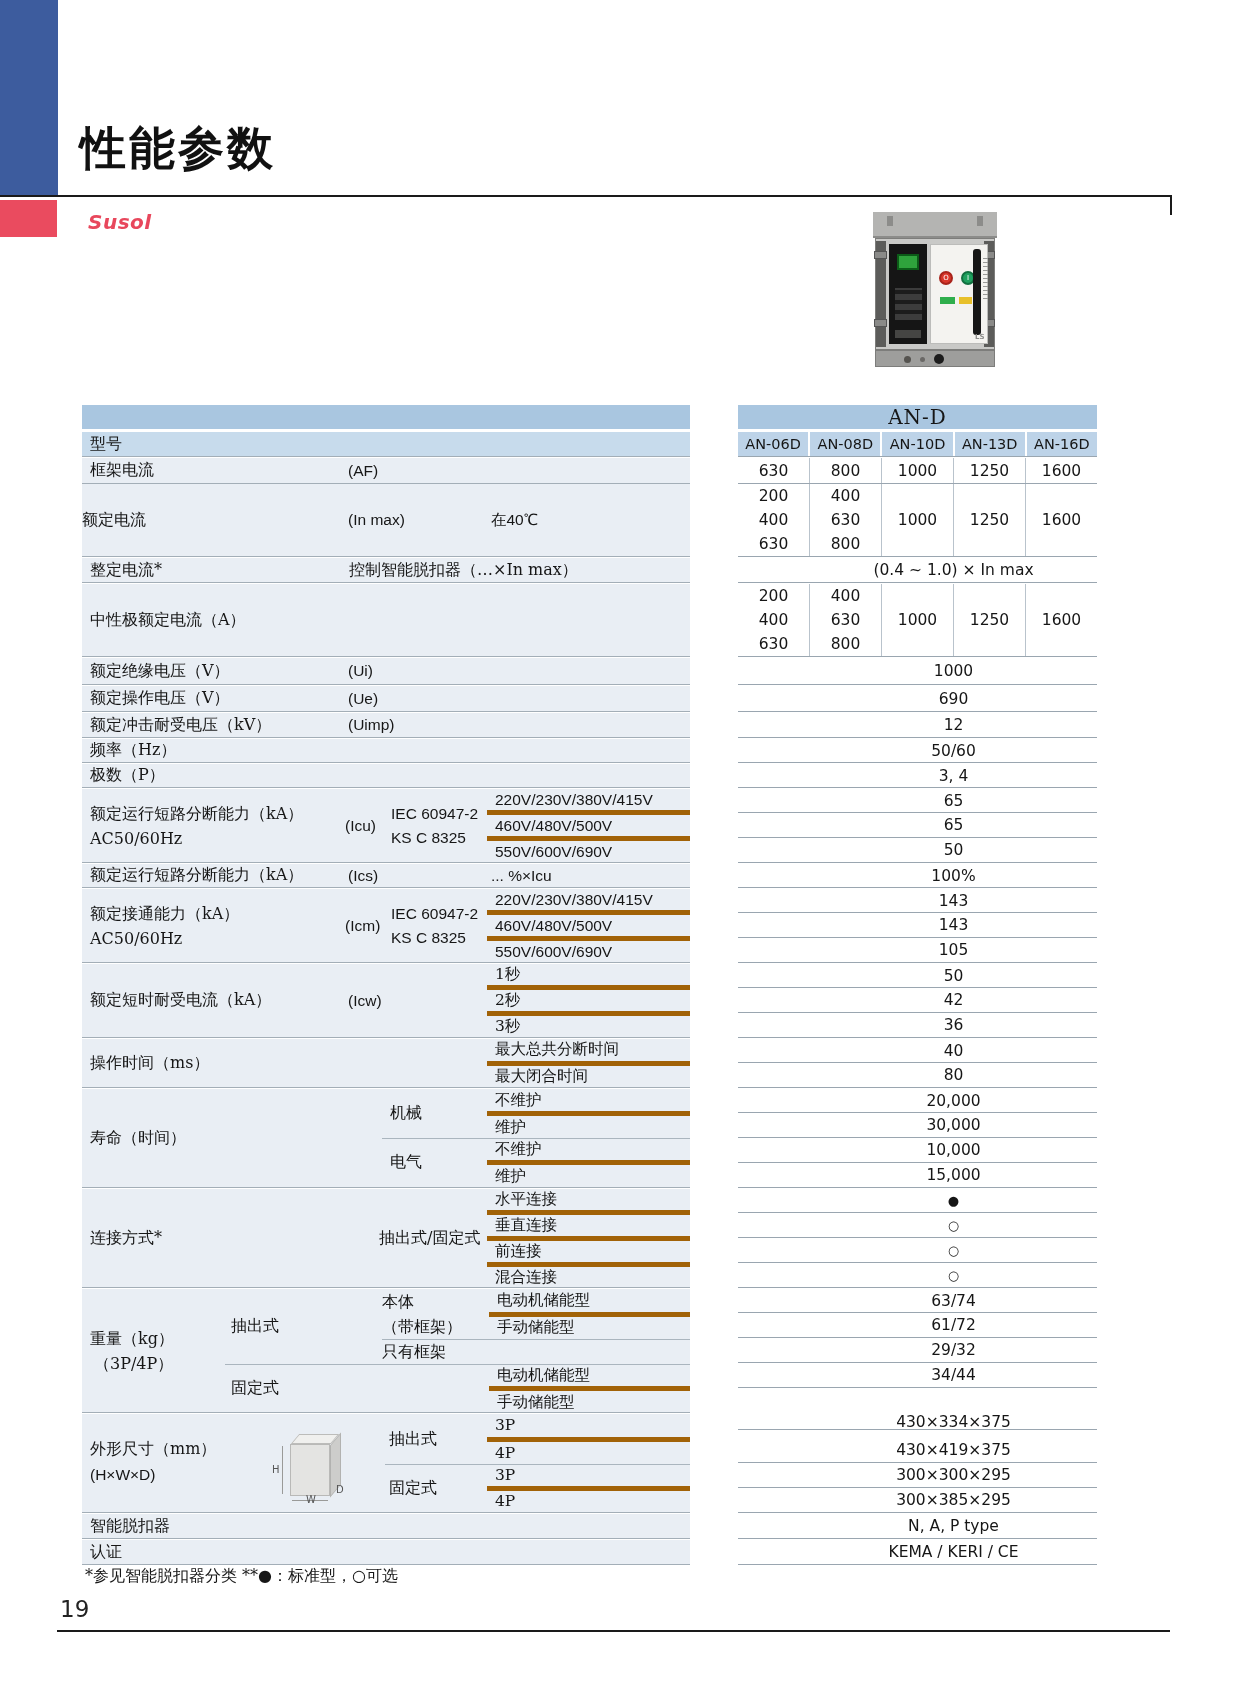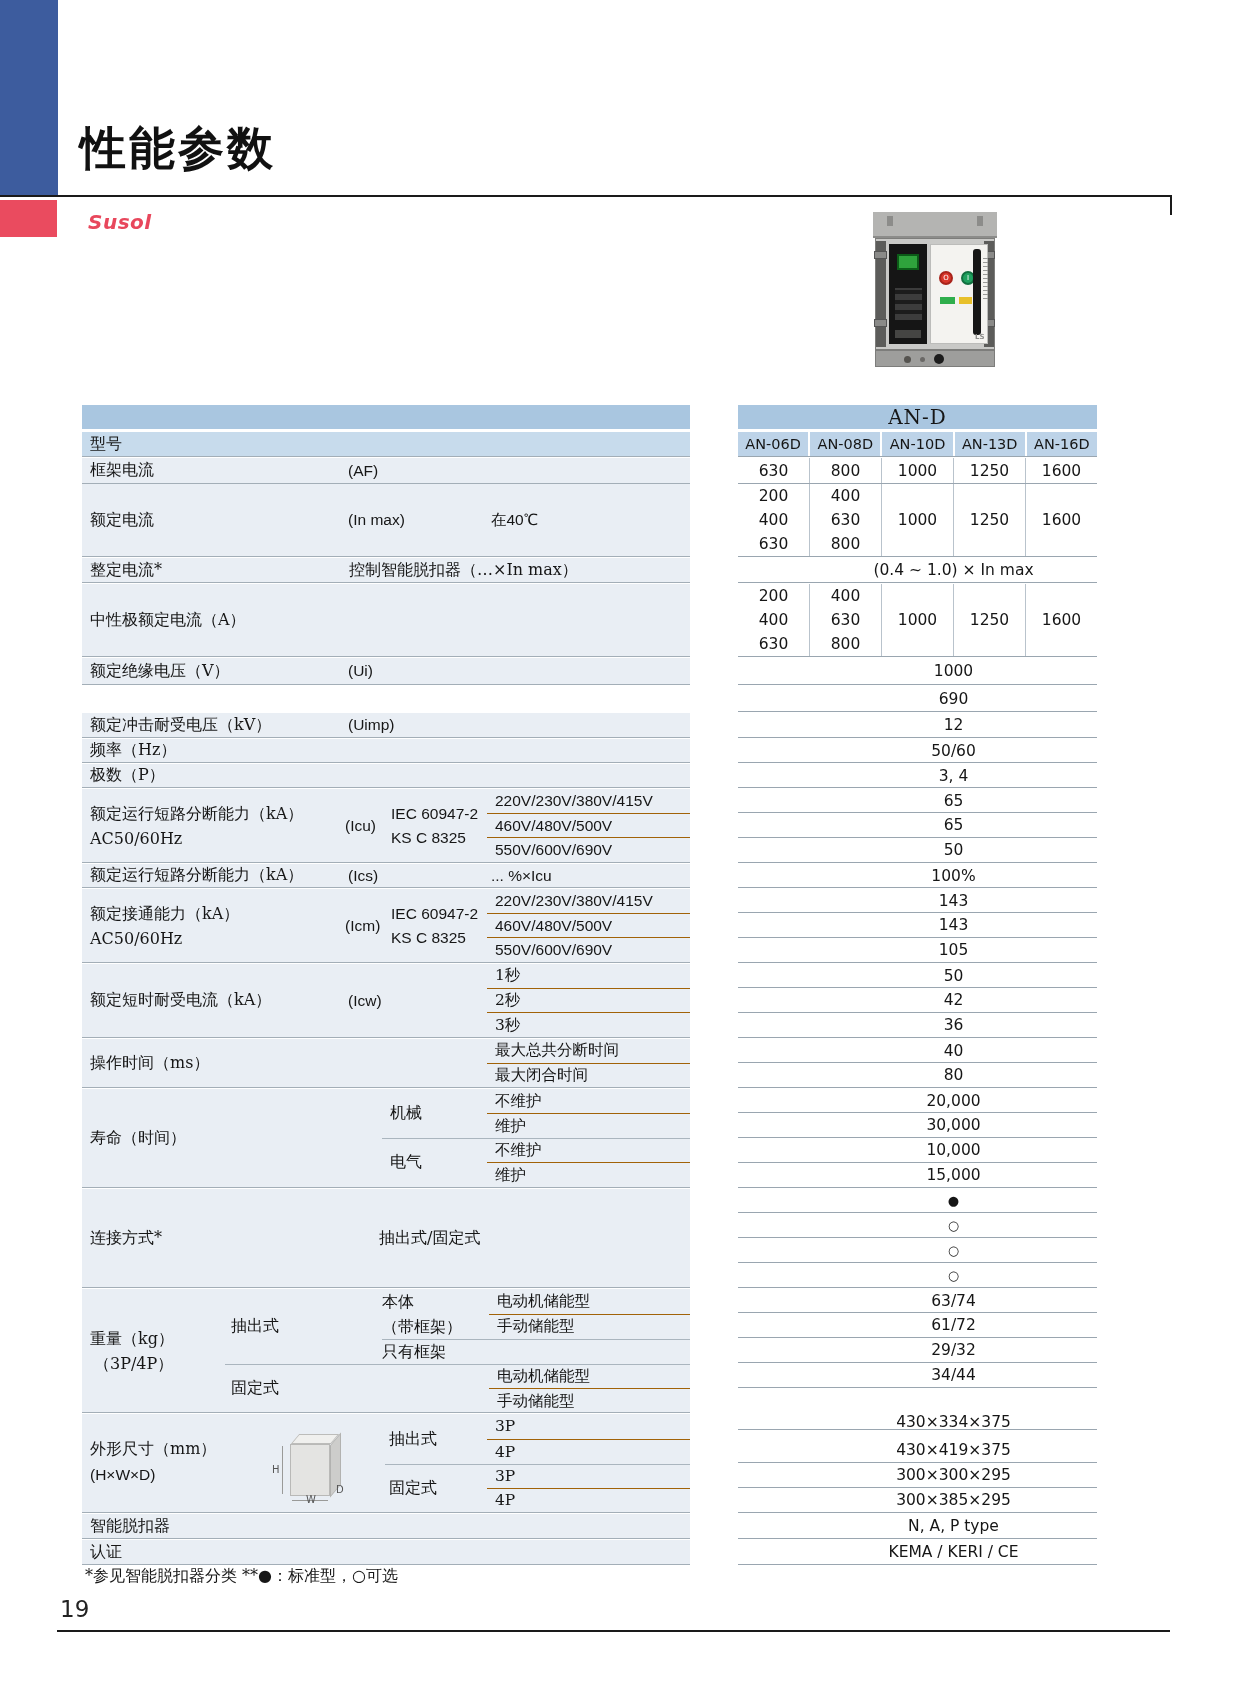--- a/index.html
+++ b/index.html
@@ -48,21 +48,21 @@
           font-family:"DejaVu Serif","Liberation Serif",serif;font-size:16px;}
   .rtable{position:absolute;left:738px;top:405px;width:359px;height:1160px;font-size:15.5px;}
   .lrow{position:absolute;left:0;width:608px;background:#e9eef4;border-bottom:1px solid #a3aeb7;
         box-sizing:border-box;}
   .lrow.band{background:#a9c6e0;border-bottom:2px solid #ffffff;}
   .lrow.model{background:#c7dbec;}
   .lrow .c{position:absolute;}
   .vc{top:0;height:100%;display:flex;align-items:center;}
   .sans{font-family:Liberation Sans, sans-serif;font-size:15.5px;}
   .substack{position:absolute;left:405px;right:0;top:0;bottom:0;display:flex;flex-direction:column;}
-  .subline{flex:1;border-bottom:1px solid #a16207;display:flex;align-items:center;padding-left:8px;
+  .subline{flex:1;border-bottom:5px solid #a16207;display:flex;align-items:center;padding-left:8px;
            font-size:15.5px;}
   .subline.last{border-bottom:none;}
 
   .rrow{position:absolute;left:0;width:359px;border-bottom:1px solid #9aa6b0;box-sizing:border-box;
         display:flex;align-items:center;justify-content:center;background:#fff;}
   .rrow.band{background:#a9c6e0;border-bottom:2px solid #ffffff;
              font-family:"DejaVu Serif","Liberation Serif",serif;font-size:20px;letter-spacing:1px;}
   .rrow.hdr{background:#bdd3e8;font-size:14.5px;padding:0;}
   .rrow.cols{padding:0;}
   .rrow.hdr .rcol,.rrow.cols .rcol{flex:1;height:100%;display:flex;flex-direction:column;
@@ -143,39 +143,43 @@
     <div class="lrow model" style="top:27px;height:25px">
       <span class="c vc" style="left:8px">型号</span>
     </div>
 
     <div class="lrow" style="top:53px;height:26px">
       <span class="c vc" style="left:8px">框架电流</span>
       <span class="c vc sans" style="left:266px">(AF)</span>
     </div>
 
     <div class="lrow" style="top:79px;height:73px">
-      <span class="c vc" style="left:8px">额定电流</span>
+      <span class="c vc" style="left:0">额定电流</span>
       <span class="c vc sans" style="left:266px">(In max)</span>
       <span class="c vc sans" style="left:409px">在40℃</span>
     </div>
 
     <div class="lrow" style="top:153px;height:25px">
       <span class="c vc" style="left:8px">整定电流*</span>
       <span class="c vc" style="left:267px">控制智能脱扣器（…×In max）</span>
     </div>
 
     <div class="lrow" style="top:179px;height:73px">
       <span class="c vc" style="left:8px">中性极额定电流（A）</span>
     </div>
 
     <div class="lrow" style="top:253px;height:27px">
       <span class="c vc" style="left:8px">额定绝缘电压（V）</span>
       <span class="c vc sans" style="left:266px">(Ui)</span>
     </div>
 
+    <div class="lrow" style="top:281px;height:26px">
+      <span class="c vc" style="left:8px">额定操作电压（V）</span>
+      <span class="c vc sans" style="left:266px">(Ue)</span>
+    </div>
 
     <div class="lrow" style="top:308px;height:25px">
       <span class="c vc" style="left:8px">额定冲击耐受电压（kV）</span>
       <span class="c vc sans" style="left:266px">(Uimp)</span>
     </div>
 
     <div class="lrow" style="top:334px;height:24px">
       <span class="c vc" style="left:8px">频率（Hz）</span>
     </div>
 
@@ -255,20 +259,26 @@
         <div class="substack" style="left:105px">
           <div class="subline">不维护</div>
           <div class="subline last">维护</div>
         </div>
       </div>
     </div>
 
     <div class="lrow" style="top:784px;height:99px">
       <span class="c vc" style="left:8px">连接方式*</span>
       <span class="c vc" style="left:297px">抽出式/固定式</span>
+      <div class="substack">
+        <div class="subline">水平连接</div>
+        <div class="subline">垂直连接</div>
+        <div class="subline">前连接</div>
+        <div class="subline last">混合连接</div>
+      </div>
     </div>
 
     <div class="lrow" style="top:884px;height:124px">
       <div class="c" style="left:8px;top:37px;line-height:25px">
         <div>重量（kg）</div>
         <div style="padding-left:4px">（3P/4P）</div>
       </div>
       <div class="c" style="left:143px;top:0;height:75px;right:0;border-bottom:1px solid #aab5be">
         <span class="c vc" style="left:6px">抽出式</span>
         <div class="c" style="left:157px;top:0;height:50px;line-height:25px">

